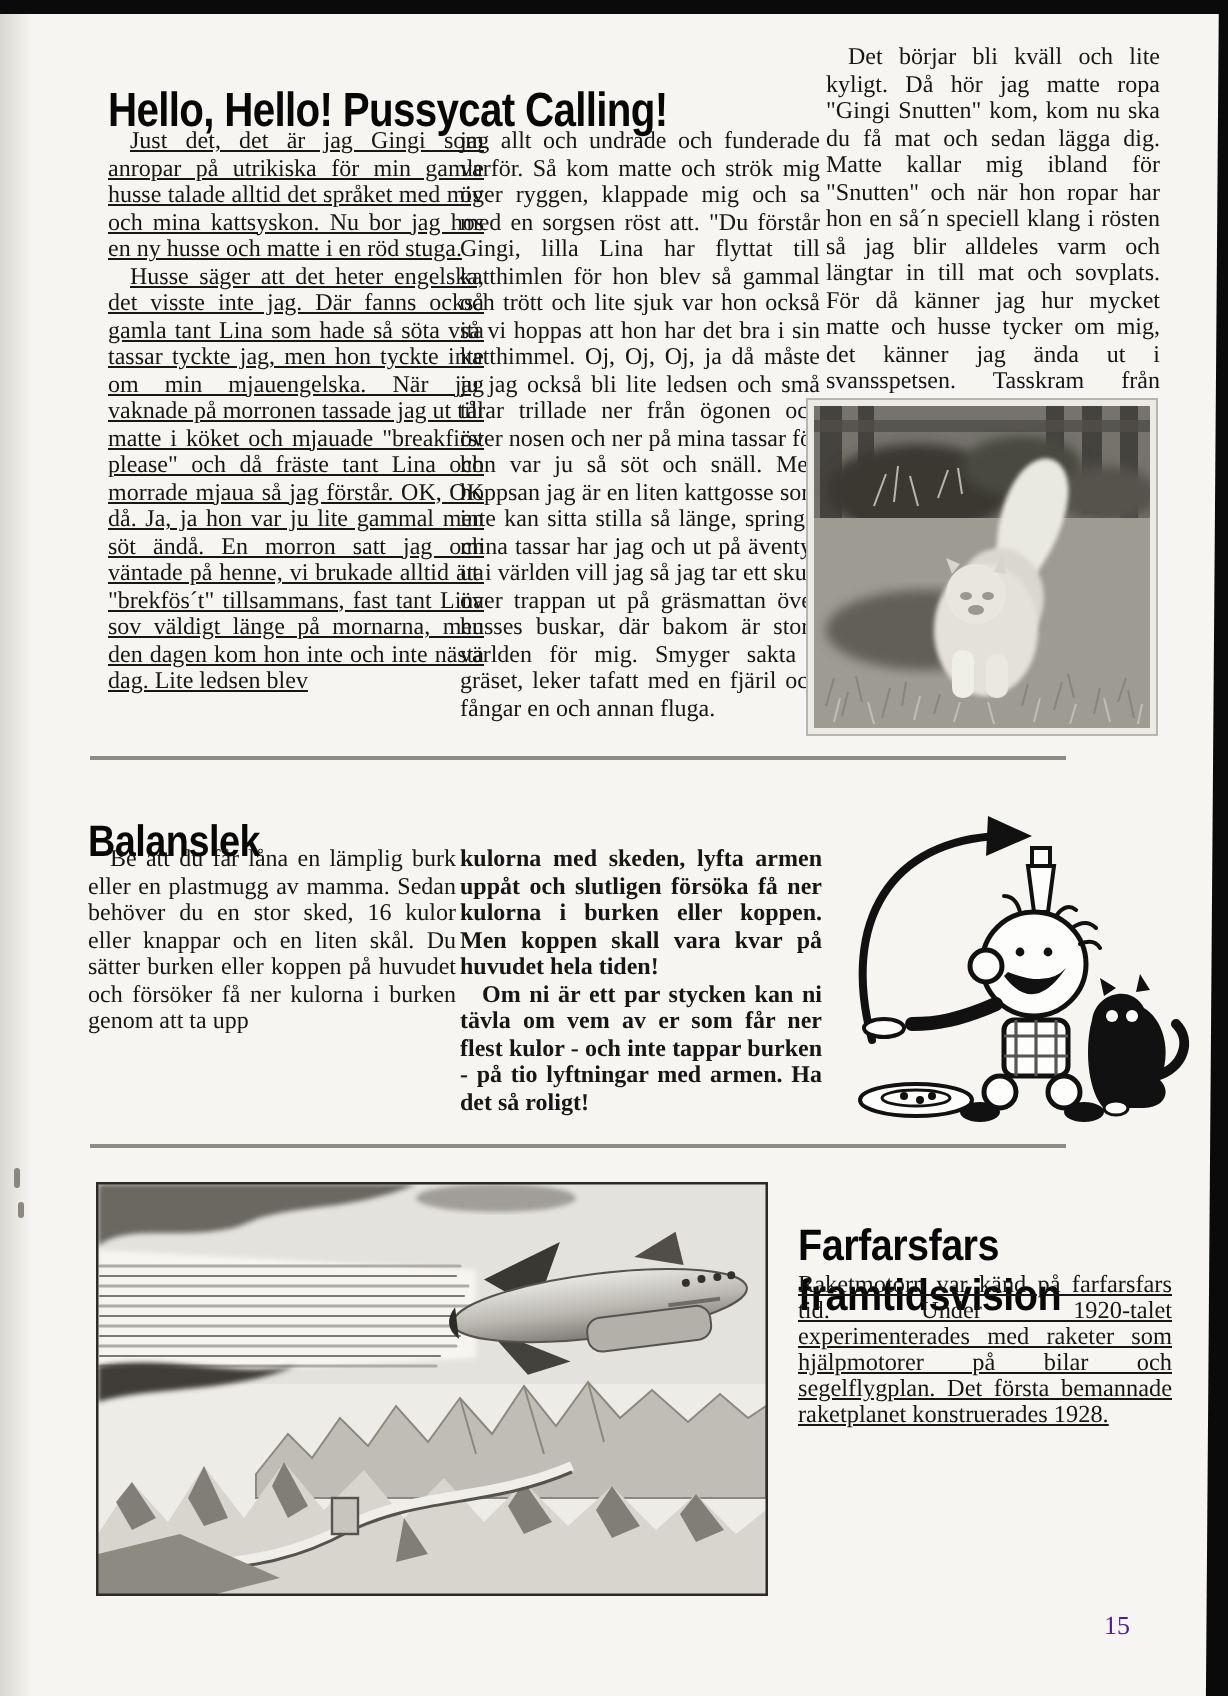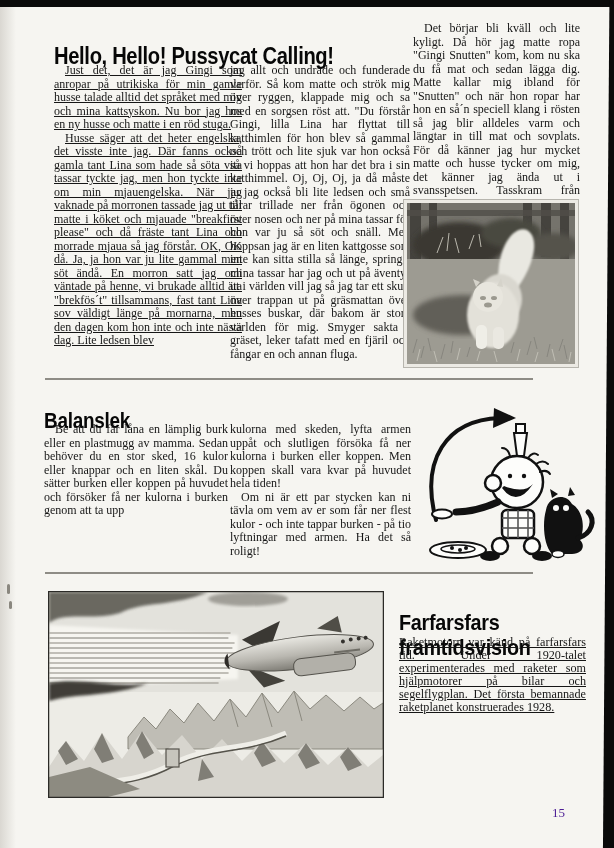--- a/index.html
+++ b/index.html
@@ -118,21 +118,21 @@
   </div>
 
   <div class="rule" style="top:378px;"></div>
 
   <h2 class="headline h-balans">Balanslek</h2>
 
   <div class="col body-text" style="left:44px;top:423px;width:184px;">
     <p class="indent">Be att du får låna en lämplig burk eller en plastmugg av mamma. Sedan behöver du en stor sked, 16 kulor eller knappar och en liten skål. Du sätter burken eller koppen på huvudet och försöker få ner kulorna  i burken genom att ta upp</p>
   </div>
 
-  <div class="col body-text" style="left:230px;top:423px;width:181px;">
+  <div class="col body-text" style="left:230px;top:423px;width:181px;font-weight:bold;">
     <p>kulorna med skeden, lyfta armen uppåt och slutligen försöka få ner kulorna i burken eller koppen. Men koppen skall vara kvar på huvudet hela tiden!</p>
     <p class="indent">Om ni är ett par stycken kan ni tävla om vem av er som får ner flest kulor - och inte tappar burken - på tio lyftningar med armen. Ha det så roligt!</p>
   </div>
 
   <div class="cartoon">
     <svg width="178" height="172" viewBox="0 0 178 172">
 
       <path d="M16,122 C0,62 26,22 80,20" fill="none" stroke="#111" stroke-width="4" stroke-linecap="round"></path>
       <path d="M74,10 L96,20 L73,30 Z" fill="#111"></path>
 

